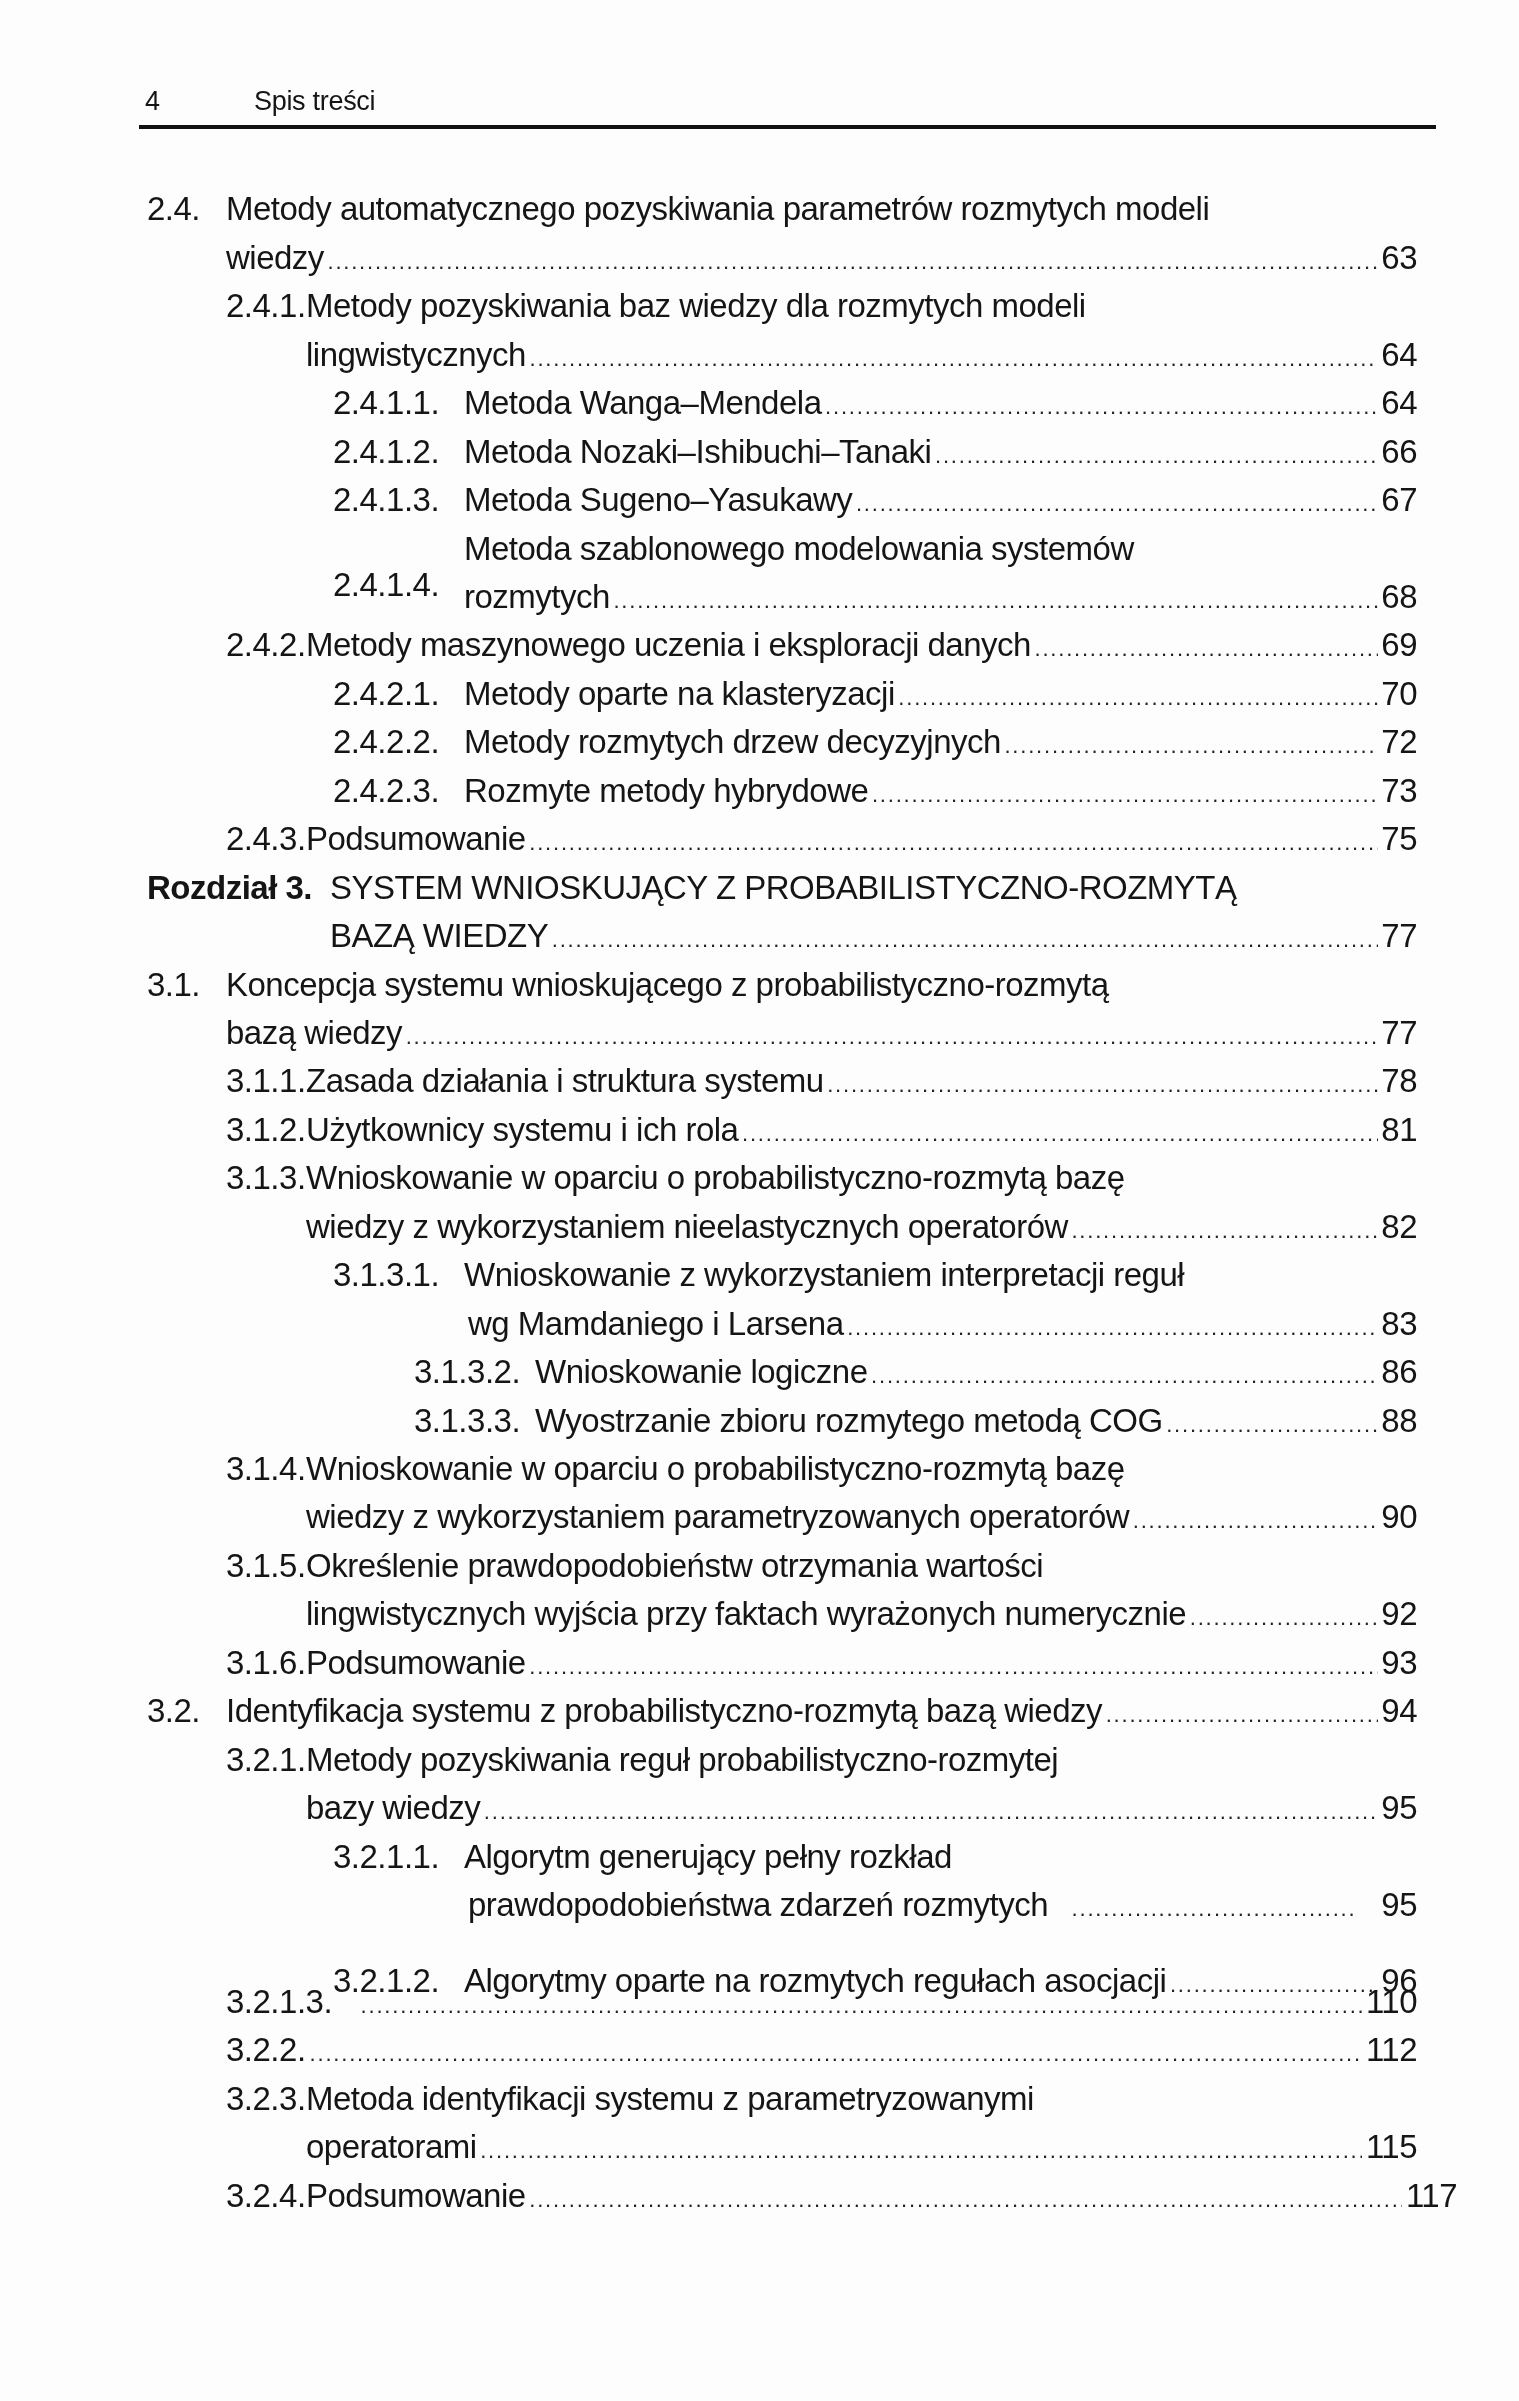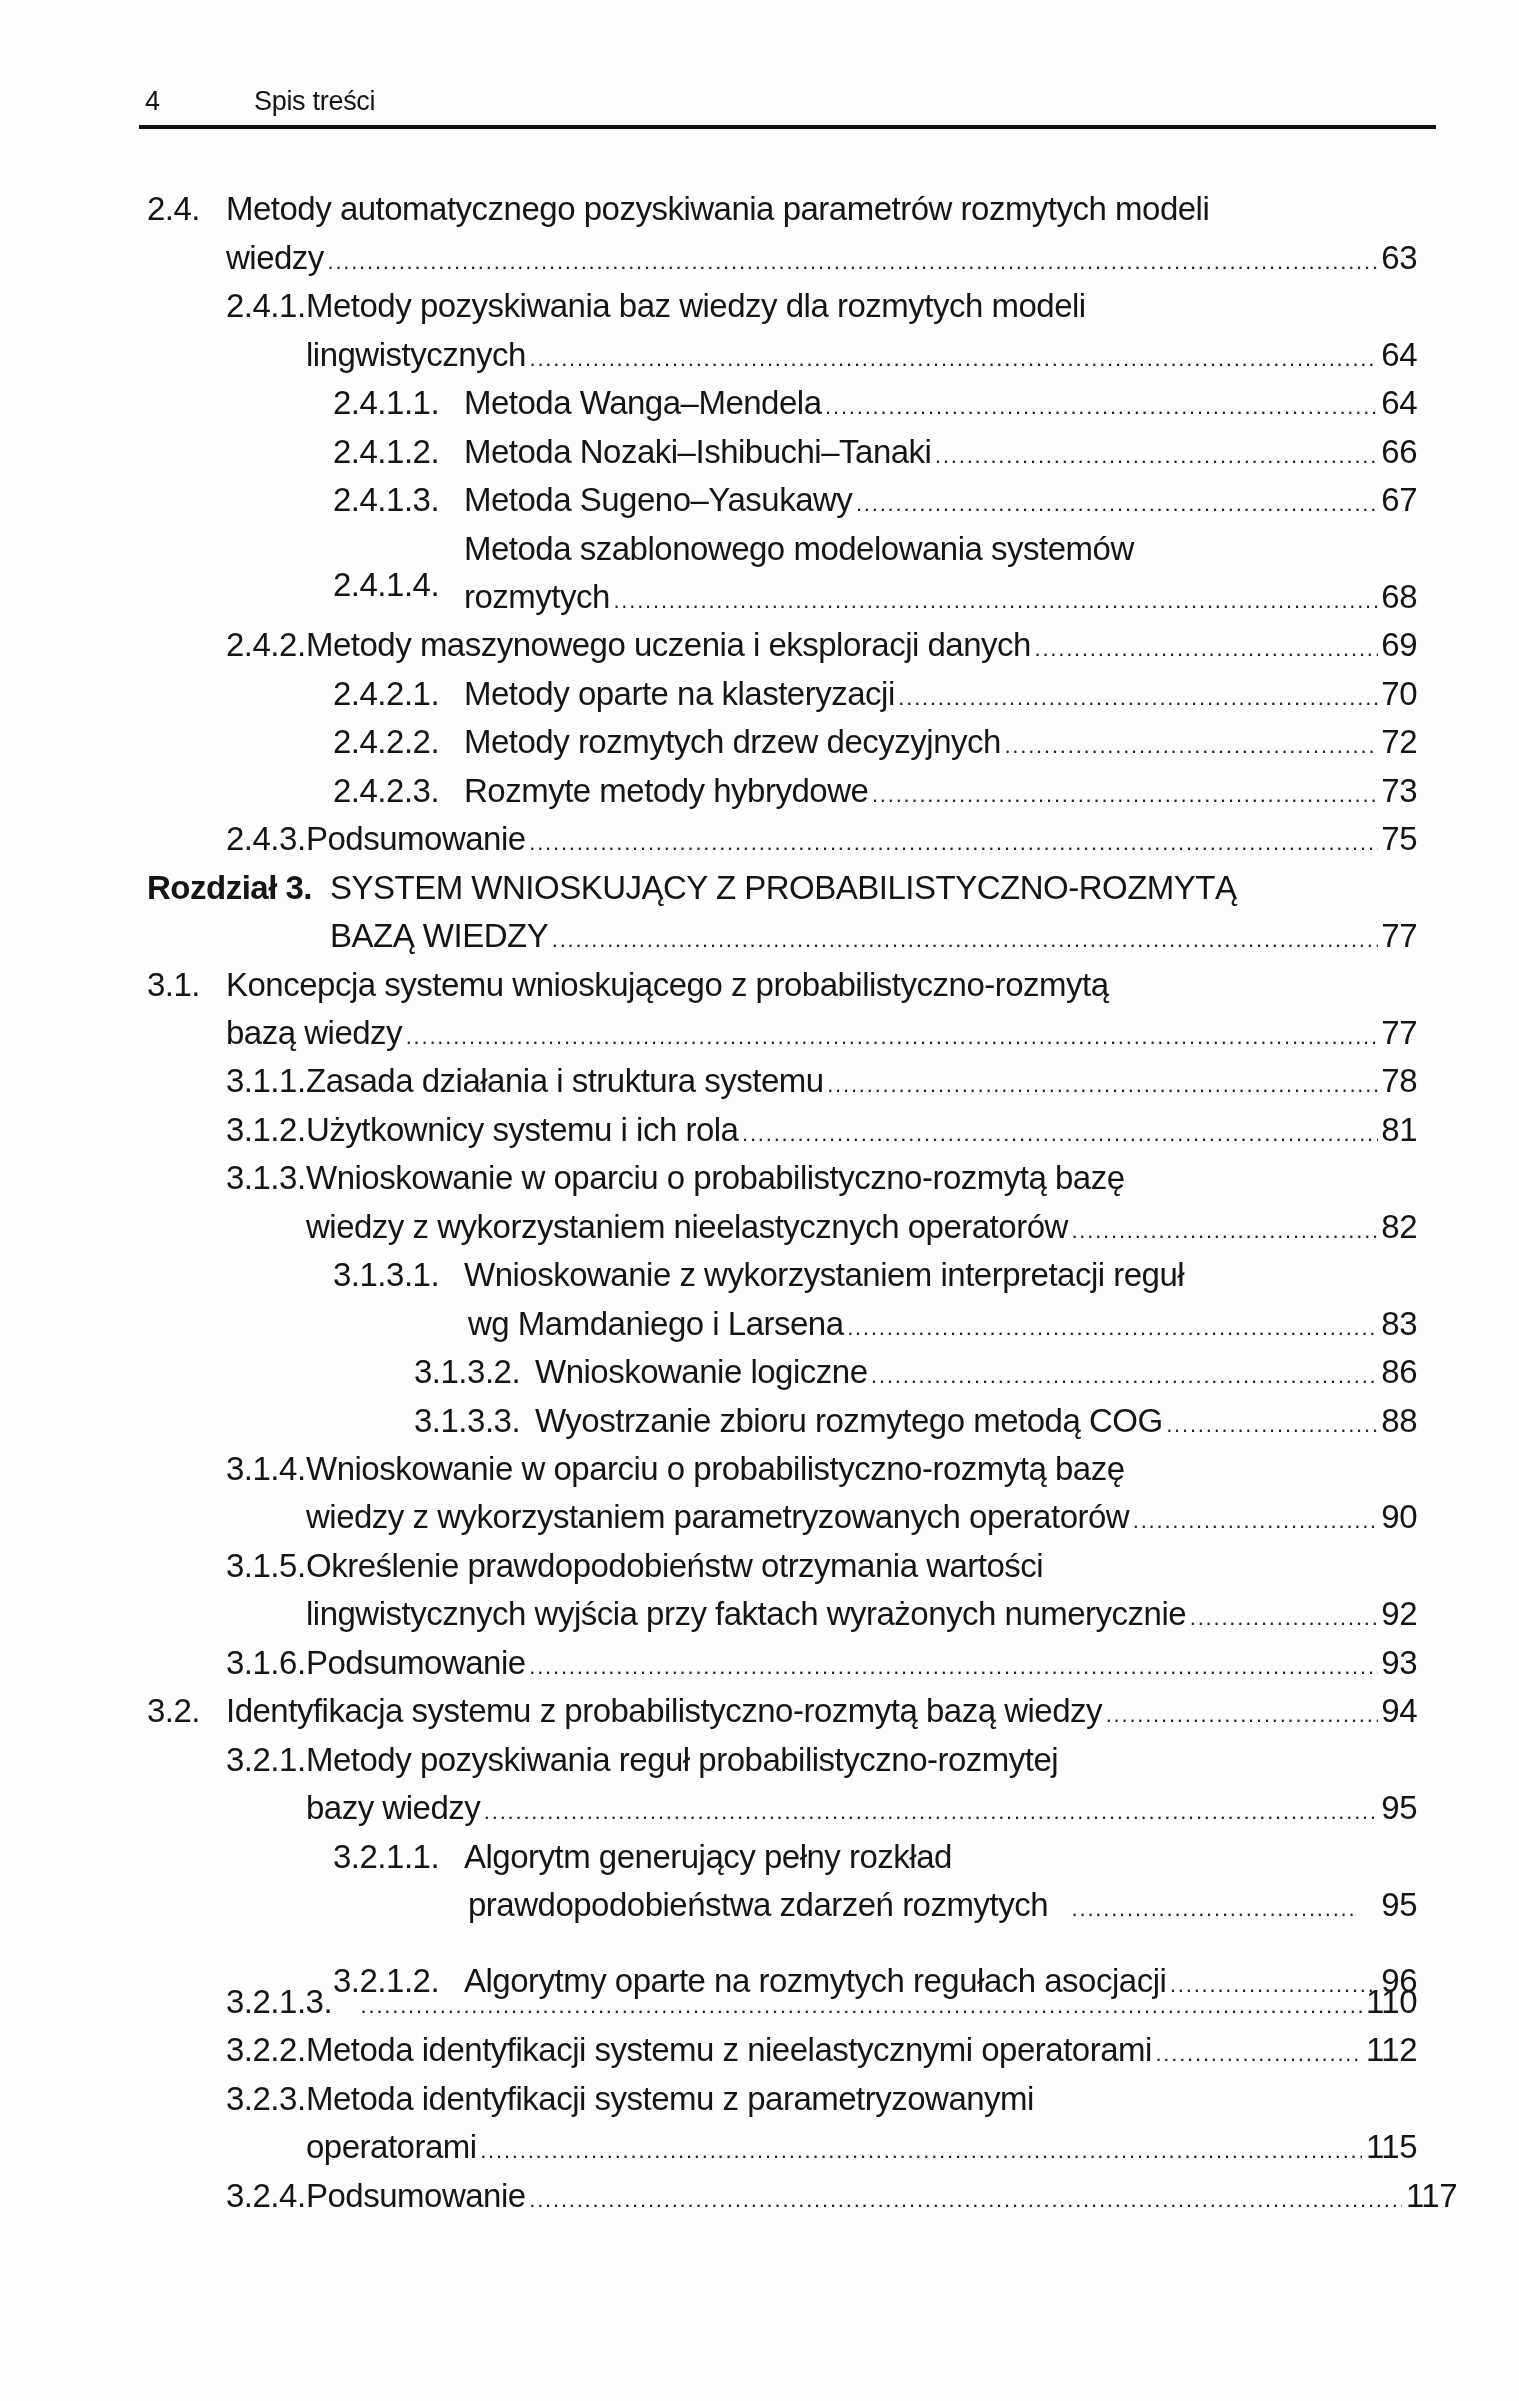--- a/index.html
+++ b/index.html
@@ -296,21 +296,20 @@
       <div class="row" style="top: 1980px;">
         <span class="num" style="left: 226px;">3.2.1.3.</span>
         <span class="txt" style="left: 357px;">
           <span class="dots"></span>
           <span class="page-no">110</span>
         </span>
       </div>
       <div class="row" style="top: 2028px;">
         <span class="num" style="left: 226px;">3.2.2.</span>
         <span class="txt" style="left: 306px;">
-          <span class="label">Metoda identyfikacji systemu z nieelastycznymi operatorami</span>
           <span class="dots"></span>
           <span class="page-no">112</span>
         </span>
       </div>
       <div class="row" style="top: 2077px;">
         <span class="num" style="left: 226px;">3.2.3.</span>
         <span class="txt nodots" style="left: 306px;">
           <span class="label">Metoda identyfikacji systemu z parametryzowanymi</span>
         </span>
       </div>

